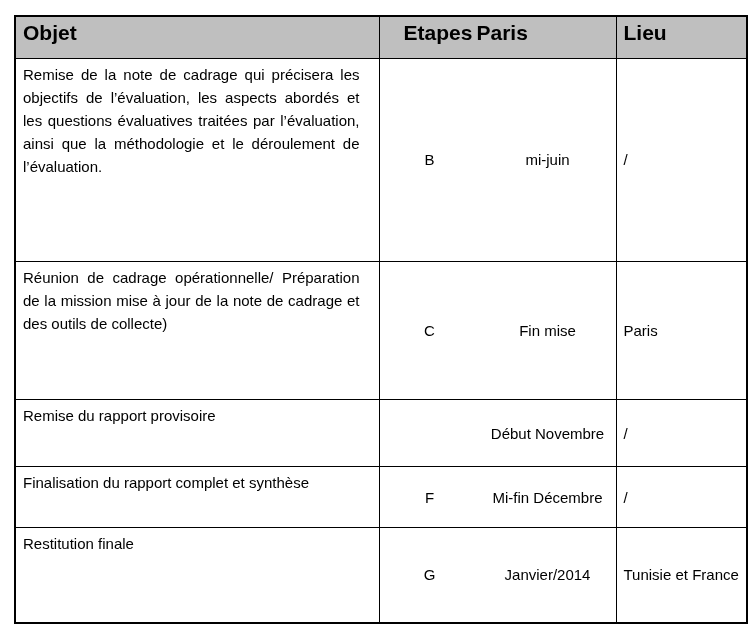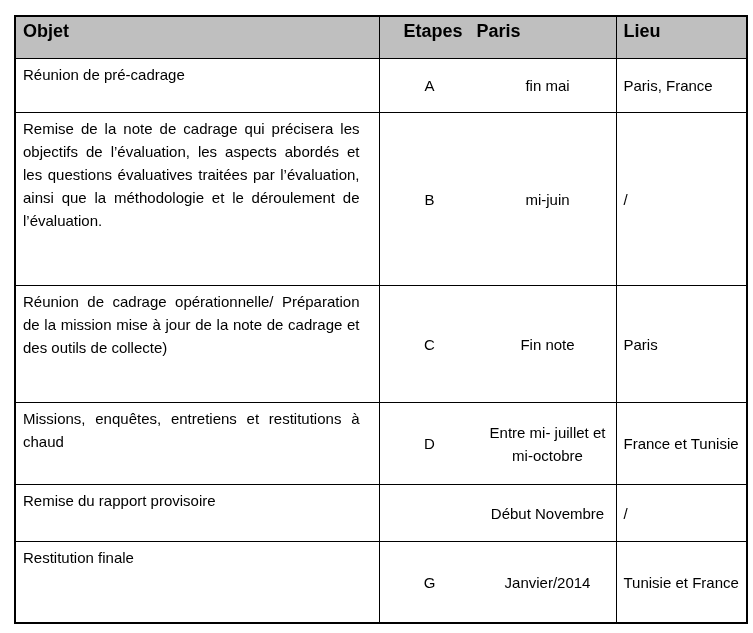--- a/index.html
+++ b/index.html
@@ -19,21 +19,21 @@
   col.c-etapes{width:237px;}
   col.c-lieu{width:131px;}
   th,td{border:1px solid var(--border);}
   tr.hdr{height:42px;}
   tr.r0{height:46px;} tr.r1{height:145px;} tr.r2{height:98px;}
   tr.r3{height:69px;} tr.r4{height:48px;margin-top:27px;}  tr.r5{height:50px;}
   tr.r6{height:43px;} tr.r7{height:68px;border-radius:18px;}
   th{
     background:var(--header-bg);
     font-weight:bold;text-align:left;vertical-align:top;
-    padding:4px 6px 4px 7px;font-size:18px;
+    padding:4px 6px 4px 7px;font-size:21px;
   }
   th .hdr-flex{display:flex;}
   th .hdr-etapes{display:inline-block;width:73px;margin-left:17px;}
   td.objet{
     vertical-align:top;text-align:justify;
     padding:4px 19px 3px 7px;line-height:23px;
   }
   td.stage-date{vertical-align:middle;padding:0;}
   .sd-flex{display:flex;align-items:center;width:100%;}
   .etape{width:100px;text-align:center;flex:0 0 100px;}
@@ -59,66 +59,56 @@
         <th>
           <span class="hdr-flex">
             <span class="hdr-etapes">Etapes</span>
             <span class="hdr-dates">Paris</span>
           </span>
         </th>
         <th>Lieu</th>
       </tr>
     </thead>
     <tbody>
-      <tr class="r0">
-        <td class="objet">Réunion de pré-cadrage</td>
-        <td class="stage-date">
-          <span class="sd-flex">
-            <span class="etape">A</span>
-            <span class="date">fin mai</span>
-          </span>
-        </td>
-        <td class="lieu">Paris, France</td>
-      </tr>
       <tr class="r1">
         <td class="objet">Remise de la note de cadrage qui précisera les objectifs de l’évaluation, les aspects abordés et les questions évaluatives traitées par l’évaluation, ainsi que la méthodologie et le déroulement de l’évaluation.</td>
         <td class="stage-date">
           <span class="sd-flex">
             <span class="etape">B</span>
             <span class="date">mi-juin</span>
           </span>
         </td>
         <td class="lieu">/</td>
       </tr>
       <tr class="r2">
         <td class="objet">Réunion de cadrage opérationnelle/ Préparation de la mission mise à jour de la note de cadrage et des outils de collecte)</td>
         <td class="stage-date">
           <span class="sd-flex">
             <span class="etape">C</span>
-            <span class="date">Fin note</span>
+            <span class="date">Fin mise</span>
           </span>
         </td>
         <td class="lieu">Paris</td>
-      </tr>
-      <tr class="r3">
-        <td class="objet">Missions, enquêtes, entretiens et restitutions à chaud</td>
-        <td class="stage-date">
-          <span class="sd-flex">
-            <span class="etape">D</span>
-            <span class="date">Entre mi- juillet et mi-octobre</span>
-          </span>
-        </td>
-        <td class="lieu">France et Tunisie</td>
       </tr>
       <tr class="r4">
         <td class="objet">Remise du rapport provisoire</td>
         <td class="stage-date">
           <span class="sd-flex">
             <span class="etape"></span>
             <span class="date">Début Novembre</span>
+          </span>
+        </td>
+        <td class="lieu">/</td>
+      </tr>
+      <tr class="r6">
+        <td class="objet">Finalisation du rapport complet et synthèse</td>
+        <td class="stage-date">
+          <span class="sd-flex">
+            <span class="etape">F</span>
+            <span class="date">Mi-fin Décembre</span>
           </span>
         </td>
         <td class="lieu">/</td>
       </tr>
       <tr class="r7">
         <td class="objet">Restitution finale</td>
         <td class="stage-date">
           <span class="sd-flex">
             <span class="etape">G</span>
             <span class="date">Janvier/2014</span>

